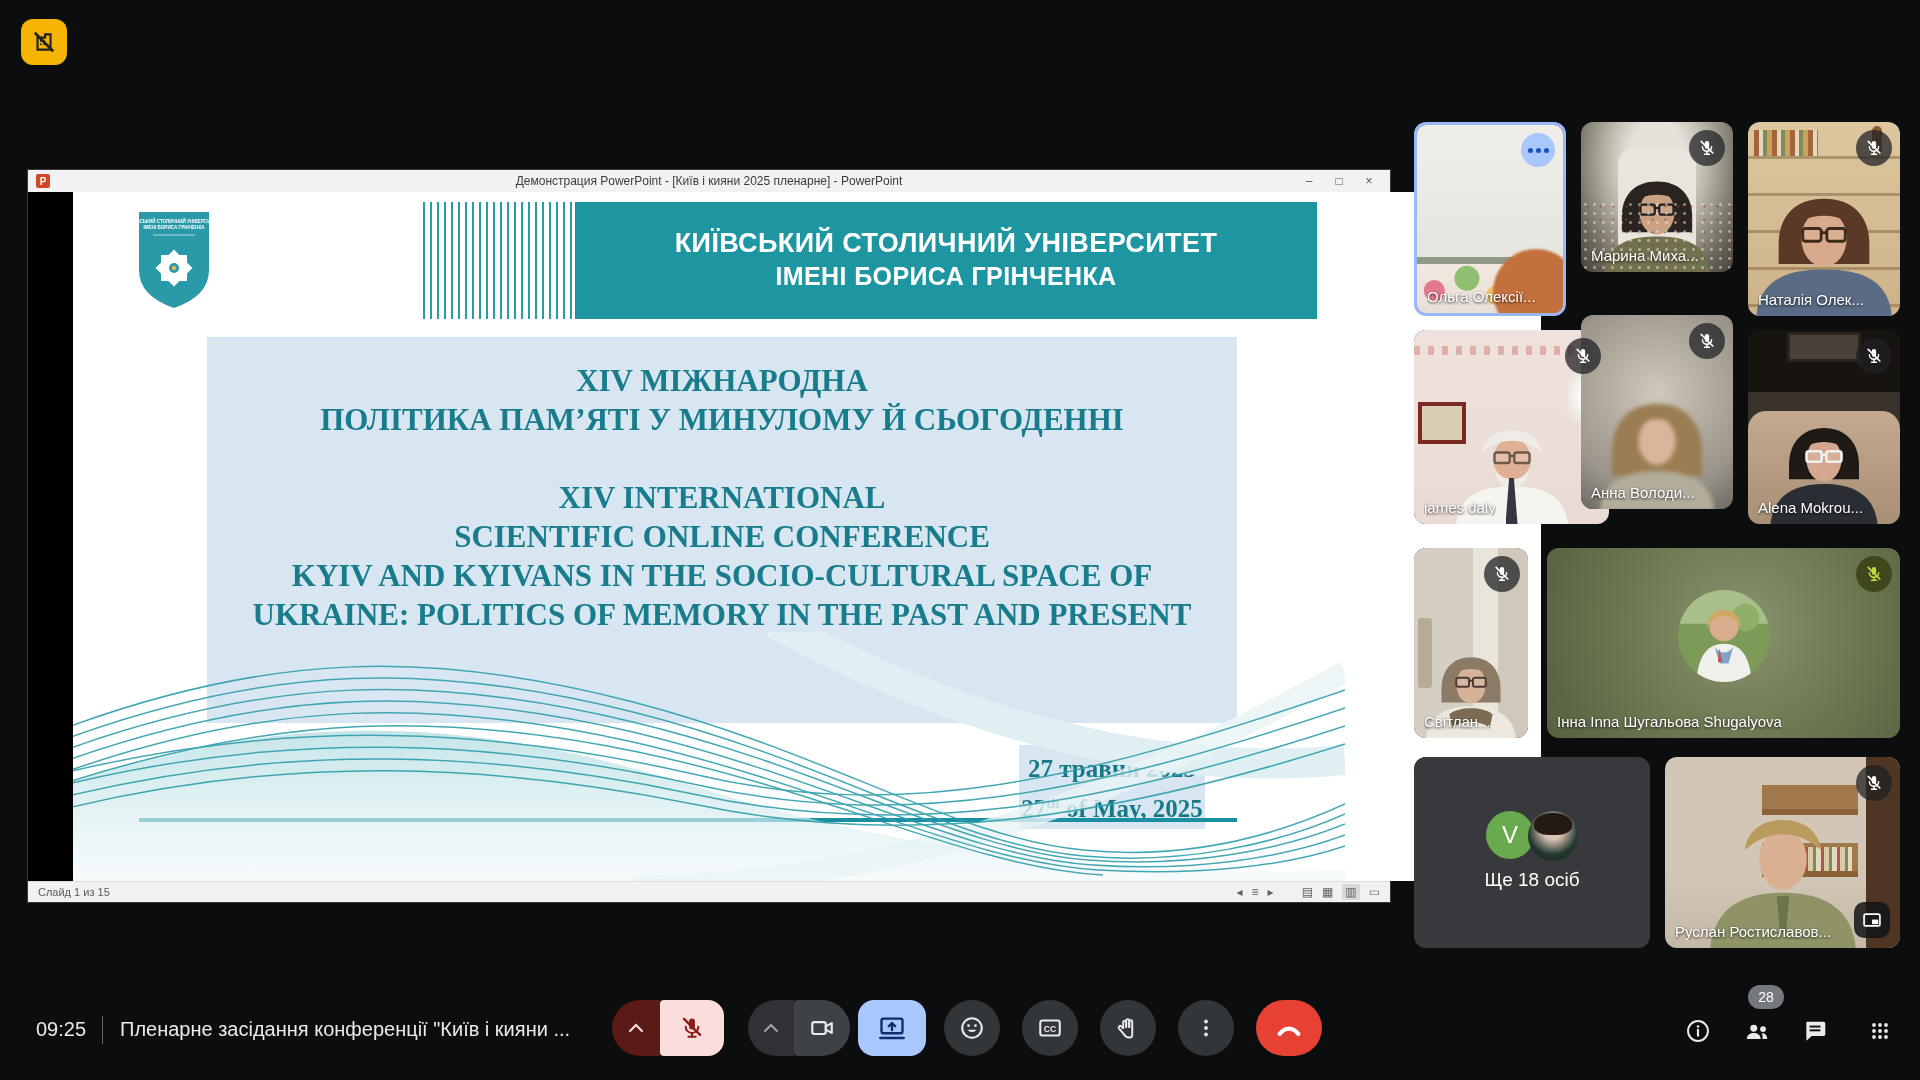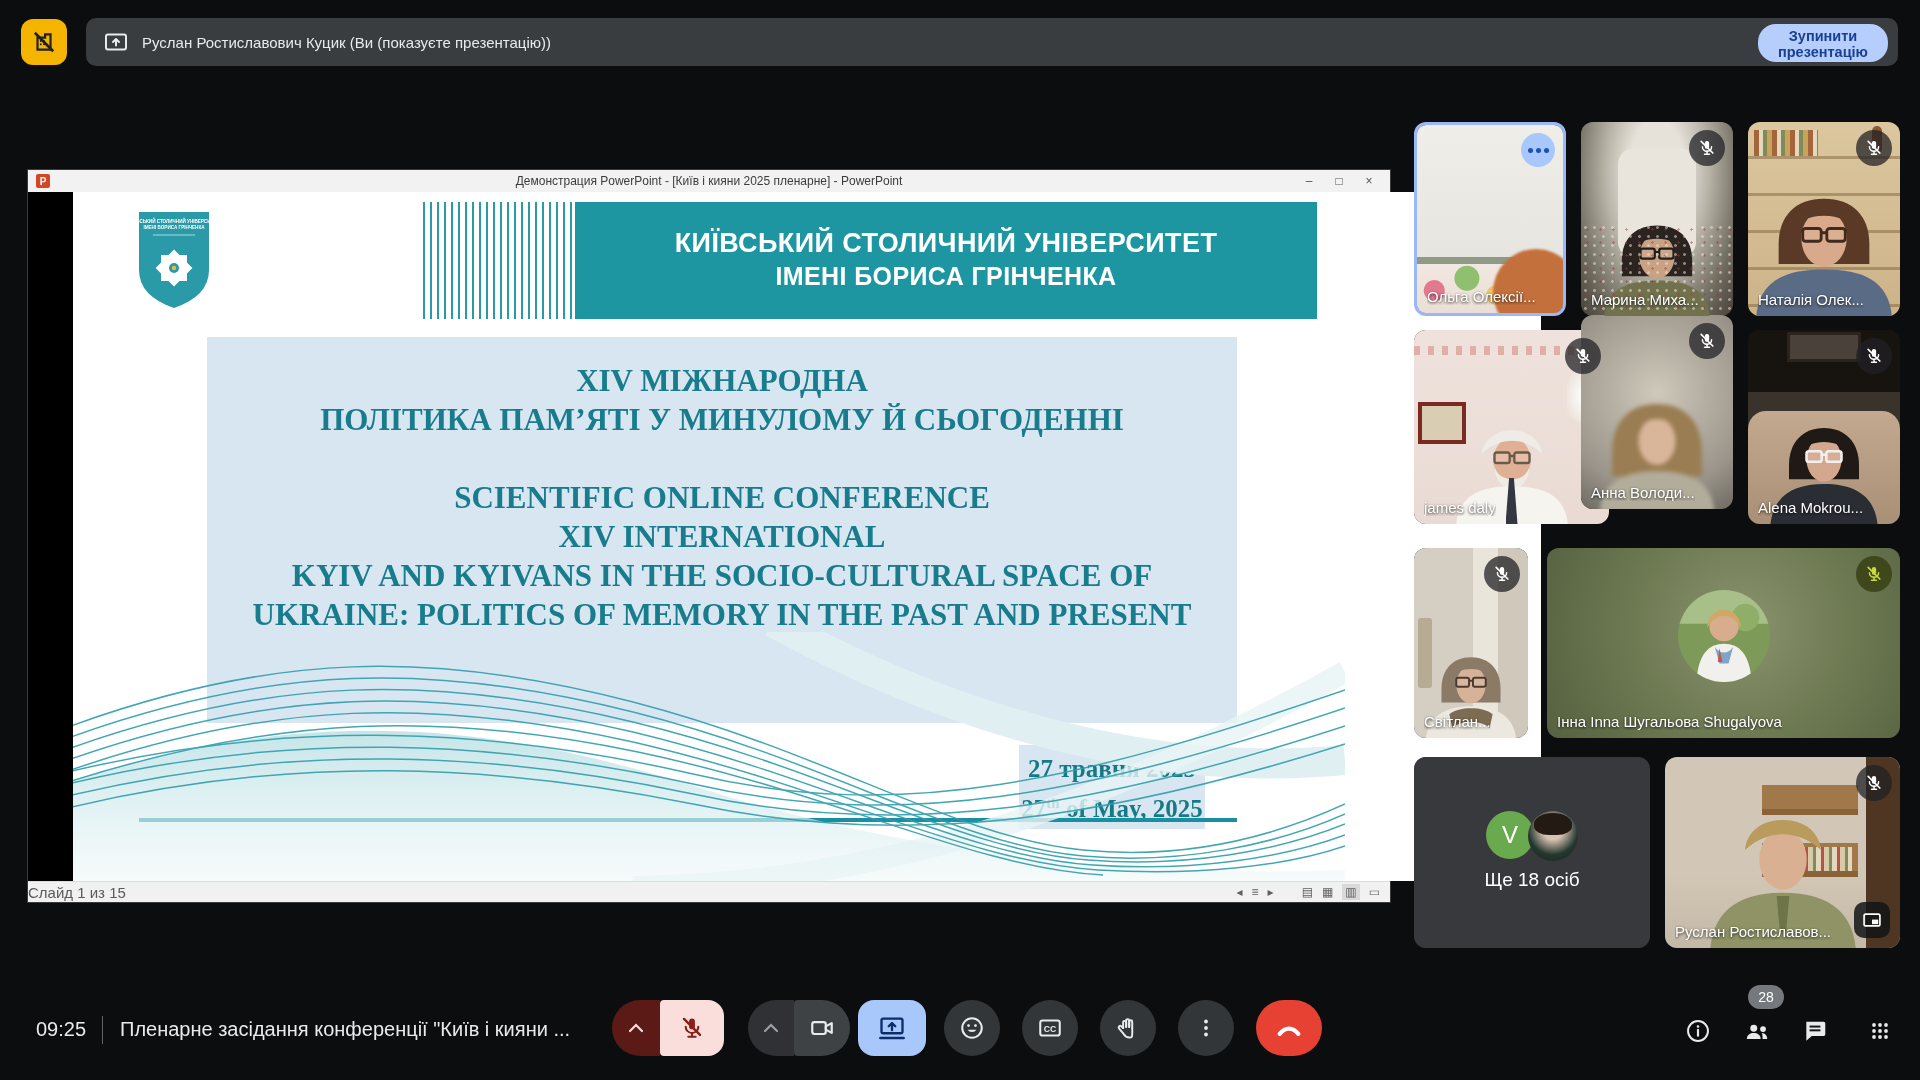--- a/index.html
+++ b/index.html
@@ -43,21 +43,21 @@
   .textbox .gap{height:39px;}
   .datebox{position:absolute;left:946px;top:553px;width:186px;height:84px;background:#d8e6f2;
            color:#167a86;font-family:"Liberation Serif",serif;font-weight:bold;font-size:25px;
            line-height:34px;text-align:center;padding-top:7px;box-sizing:border-box;}
   .datebox sup{font-size:15px;}
   .rule{position:absolute;left:66px;top:626px;width:1098px;height:4px;background:#1a8fa0;}
   .waves{position:absolute;left:0;top:440px;width:1272px;height:249px;}
 
   .ppt-statusbar{position:absolute;left:0;bottom:0;width:100%;height:21px;background:#f1f1f1;
                  border-top:1px solid #dcdcdc;box-sizing:border-box;display:flex;align-items:center;}
-  .ppt-status-left{font-size:15px;color:#5a5a5a;}
+  .ppt-status-left{margin-left:10px;font-size:11px;color:#5a5a5a;}
   .ppt-status-icons{position:absolute;right:10px;display:flex;align-items:center;gap:9px;}
   .ppt-status-icons span{font-size:12px;color:#5f5f5f;cursor:pointer;}
   .ppt-status-icons span.sel{background:#d9d9d9;padding:1px 3px;}
   .ppt-status-icons .grp-gap{width:10px;}
 
   
   .tile{position:absolute;border-radius:12px;overflow:hidden;background:#222;cursor:pointer;}
   .photo{position:absolute;inset:0;}
   .pname{position:absolute;left:10px;bottom:8px;font-size:15px;color:#fff;z-index:6;
          text-shadow:0 1px 3px rgba(0,0,0,.85);white-space:nowrap;max-width:calc(100% - 18px);overflow:hidden;}
@@ -66,21 +66,21 @@
   .mic.olive{background:#3f481c;}
   .menu-dots{position:absolute;top:8px;right:8px;width:34px;height:34px;border-radius:50%;background:#a8c7fa;
              display:flex;align-items:center;justify-content:center;gap:3px;z-index:6;cursor:pointer;}
   .menu-dots i{width:5px;height:5px;border-radius:50%;background:#1b4fba;}
   .person{position:absolute;left:50%;transform:translateX(-50%);bottom:-2px;z-index:2;}
   .pip-btn{position:absolute;right:10px;bottom:10px;width:36px;height:36px;border-radius:10px;
            background:rgba(18,20,22,.85);display:flex;align-items:center;justify-content:center;z-index:7;cursor:pointer;}
 
   
   .t1{left:1414px;top:122px;width:152px;height:194px;border:3px solid #9ab8f7;box-sizing:border-box;}
-  .t2{left:1581px;top:122px;width:152px;height:194px;}
+  .t2{left:1581px;top:122px;width:152px;height:150px;}
   .t3{left:1748px;top:122px;width:152px;height:194px;}
   .t4{left:1414px;top:330px;width:152px;height:194px;padding-left:43px;}
   .t5{left:1581px;top:315px;width:152px;height:194px;}
   .t6{left:1748px;top:330px;width:152px;height:194px;}
   .t7{left:1414px;top:548px;width:114px;height:190px;}
   .t8{left:1547px;top:548px;width:353px;height:190px;}
   .t9{left:1414px;top:757px;width:236px;height:191px;}
   .t10{left:1665px;top:757px;width:235px;height:191px;}
 
   
@@ -181,33 +181,20 @@
     <svg width="26" height="26" viewBox="0 0 24 24">
       <path d="M6 19 V8 h7 V5 h5 v14 z" fill="none" stroke="#202124" stroke-width="2"></path>
       <circle cx="9" cy="11" r="0.9" fill="#202124"></circle>
         <circle cx="12" cy="11" r="0.9" fill="#202124"></circle>
       <circle cx="9" cy="14" r="0.9" fill="#202124"></circle>
         <circle cx="12" cy="14" r="0.9" fill="#202124"></circle>
       <line x1="3.5" y1="3.5" x2="20.5" y2="20.5" stroke="#202124" stroke-width="2.4"></line>
     </svg>
   </div>
 
-  <div class="presenter-bar">
-    <span class="present-glyph">
-      <svg width="24" height="21" viewBox="0 0 24 21">
-        <rect x="2" y="2.5" width="20" height="15" rx="2" fill="none" stroke="#e8eaed" stroke-width="2"></rect>
-        <path d="M12 13.5 V7.5 M9 10 L12 7 L15 10" fill="none" stroke="#e8eaed" stroke-width="2" stroke-linecap="round" stroke-linejoin="round"></path>
-      </svg>
-    </span>
-    <span class="presenter-label">Руслан Ростиславович Куцик (Ви (показуєте презентацію))</span>
-    <div class="stop-btn">
-      <span>Зупинити</span>
-      <span>презентацію</span>
-    </div>
-  </div>
 
   <div class="ppt">
     <div class="ppt-titlebar">
       <span class="ppt-appicon">
         <svg width="14" height="14" viewBox="0 0 14 14">
           <rect x="0" y="0" width="14" height="14" rx="2" fill="#d24726"></rect>
           <text x="7" y="11" text-anchor="middle" font-size="10" font-weight="bold" fill="#fff" font-family="Liberation Sans, sans-serif">P</text>
         </svg>
       </span>
       <span class="ppt-title">Демонстрация PowerPoint - [Київ і кияни 2025 пленарне] - PowerPoint</span>
@@ -237,22 +224,22 @@
         <div class="stripes"></div>
         <div class="band">
           <div class="l1">КИЇВСЬКИЙ СТОЛИЧНИЙ УНІВЕРСИТЕТ</div>
           <div class="l2">ІМЕНІ БОРИСА ГРІНЧЕНКА</div>
         </div>
 
         <div class="textbox">
           <div>XIV МІЖНАРОДНА</div>
           <div>ПОЛІТИКА ПАМ’ЯТІ У МИНУЛОМУ Й СЬОГОДЕННІ</div>
           <div class="gap"></div>
+          <div>XIV INTERNATIONAL</div>
           <div>SCIENTIFIC ONLINE CONFERENCE</div>
-          <div>XIV INTERNATIONAL</div>
           <div>KYIV AND KYIVANS IN THE SOCIO-CULTURAL SPACE OF</div>
           <div>UKRAINE: POLITICS OF MEMORY IN THE PAST AND PRESENT</div>
         </div>
 
         <div class="datebox">
           <div>27 травня 2025</div>
           <div><span>27</span><sup>th</sup><span> of May, 2025</span></div>
         </div>
 
         <div class="rule"></div>

